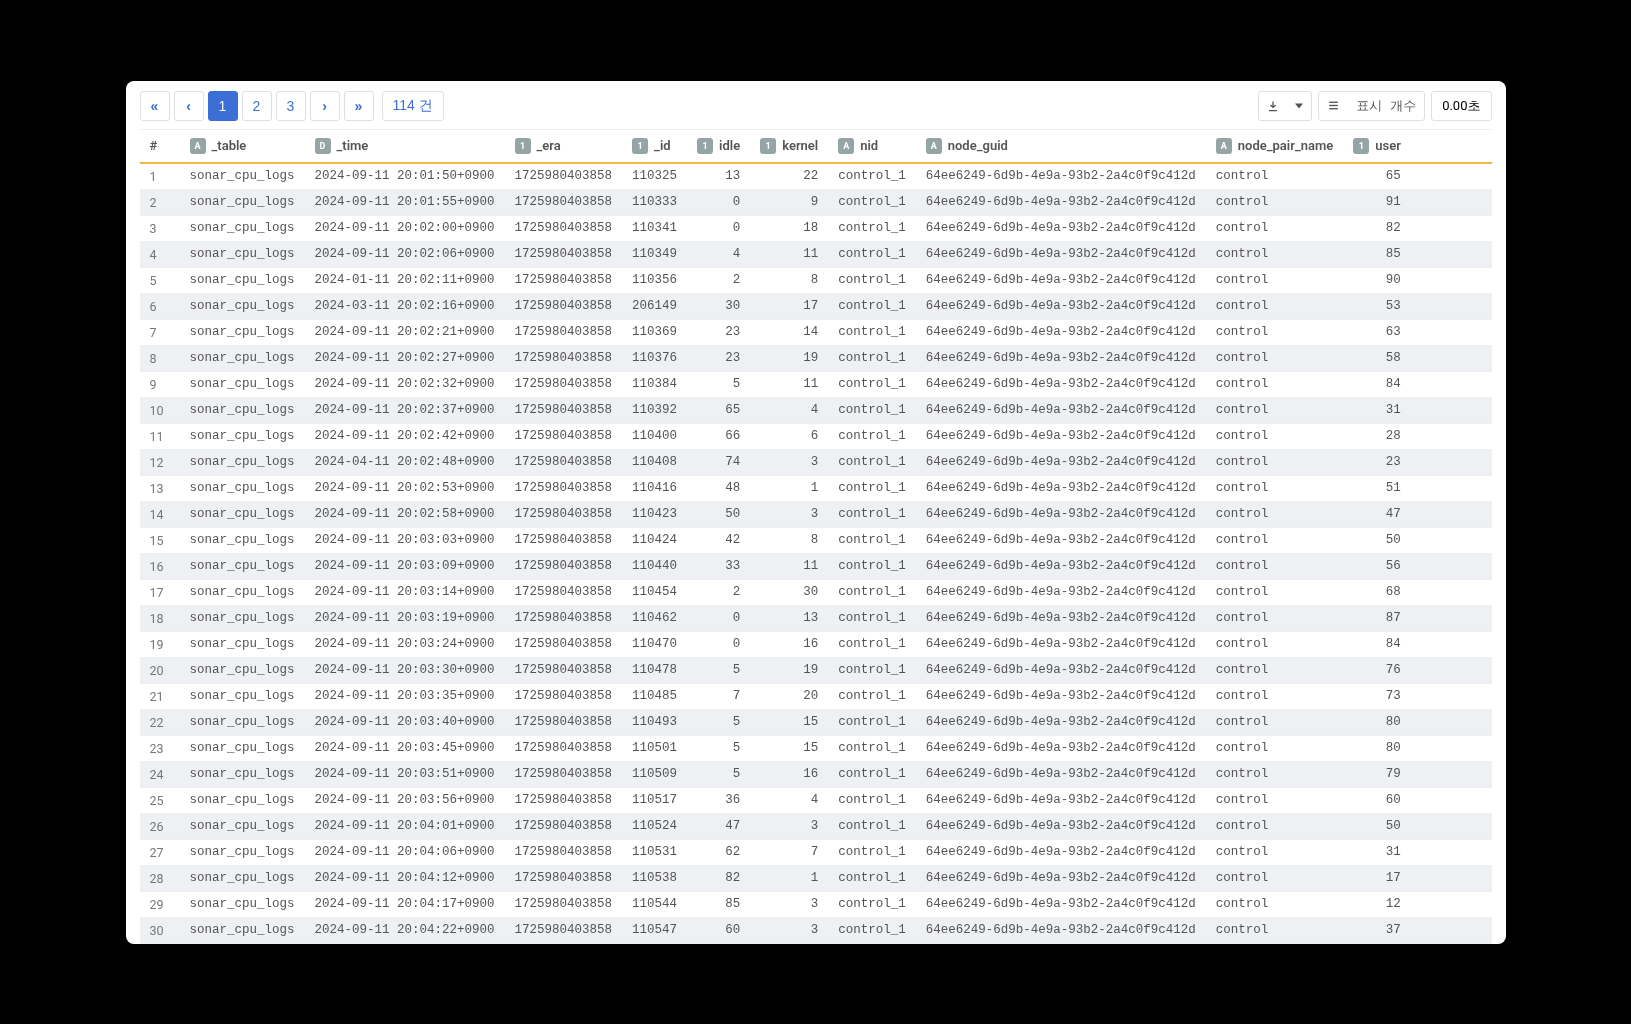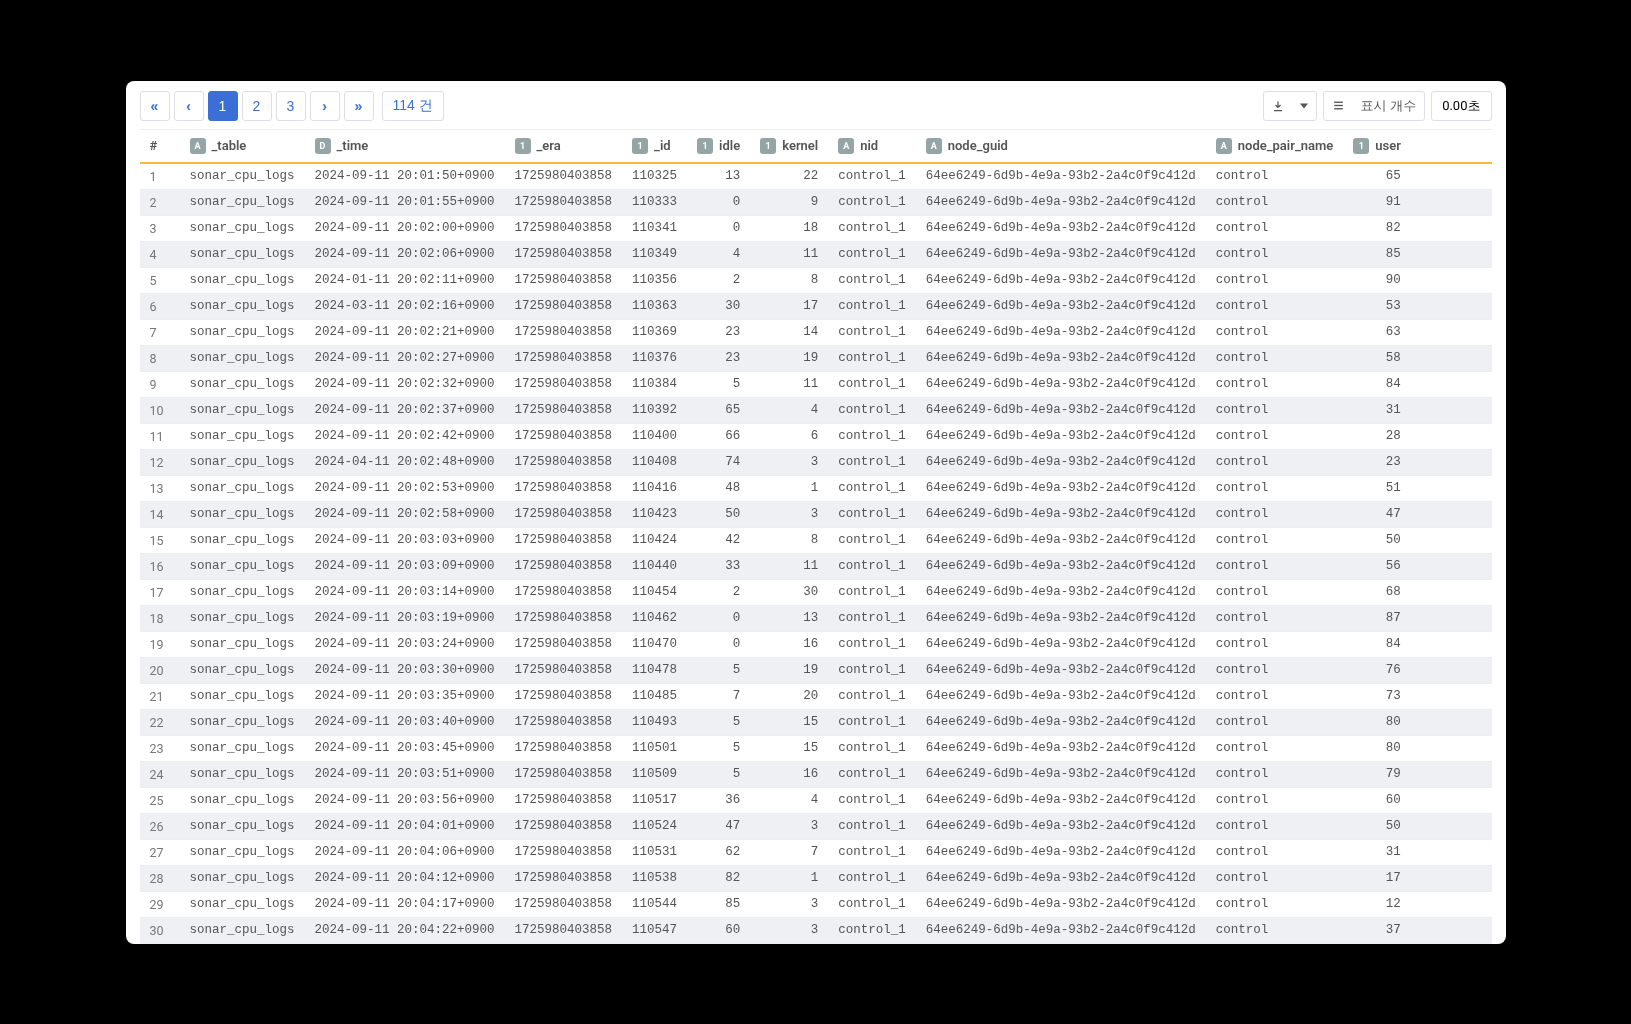--- a/index.html
+++ b/index.html
@@ -65,20 +65,21 @@
   border: 1px solid #dcdfe6;
   border-radius: 3px;
   background: #fff;
   color: #555;
   font-size: 13px;
   padding: 0 8px;
   display: flex;
   align-items: center;
   gap: 16px;
   cursor: pointer;
+  font-family: Liberation Mono, monospace;
 }
 .icon { display: inline-flex; }
 .elapsed {
   border: 1px solid #dcdfe6;
   border-radius: 3px;
   height: 30px;
   display: flex;
   align-items: center;
   padding: 0 10px;
   color: #000000;
@@ -330,21 +331,21 @@
             <td>64ee6249-6d9b-4e9a-93b2-2a4c0f9c412d</td>
             <td>control</td>
             <td class="num">90</td>
             <td></td>
           </tr>
           <tr>
             <td class="idx">6</td>
             <td>sonar_cpu_logs</td>
             <td>2024-03-11 20:02:16+0900</td>
             <td>1725980403858</td>
-            <td>110363</td>
+            <td>206149</td>
             <td class="num">30</td>
             <td class="num">17</td>
             <td>control_1</td>
             <td>64ee6249-6d9b-4e9a-93b2-2a4c0f9c412d</td>
             <td>control</td>
             <td class="num">53</td>
             <td></td>
           </tr>
           <tr>
             <td class="idx">7</td>

